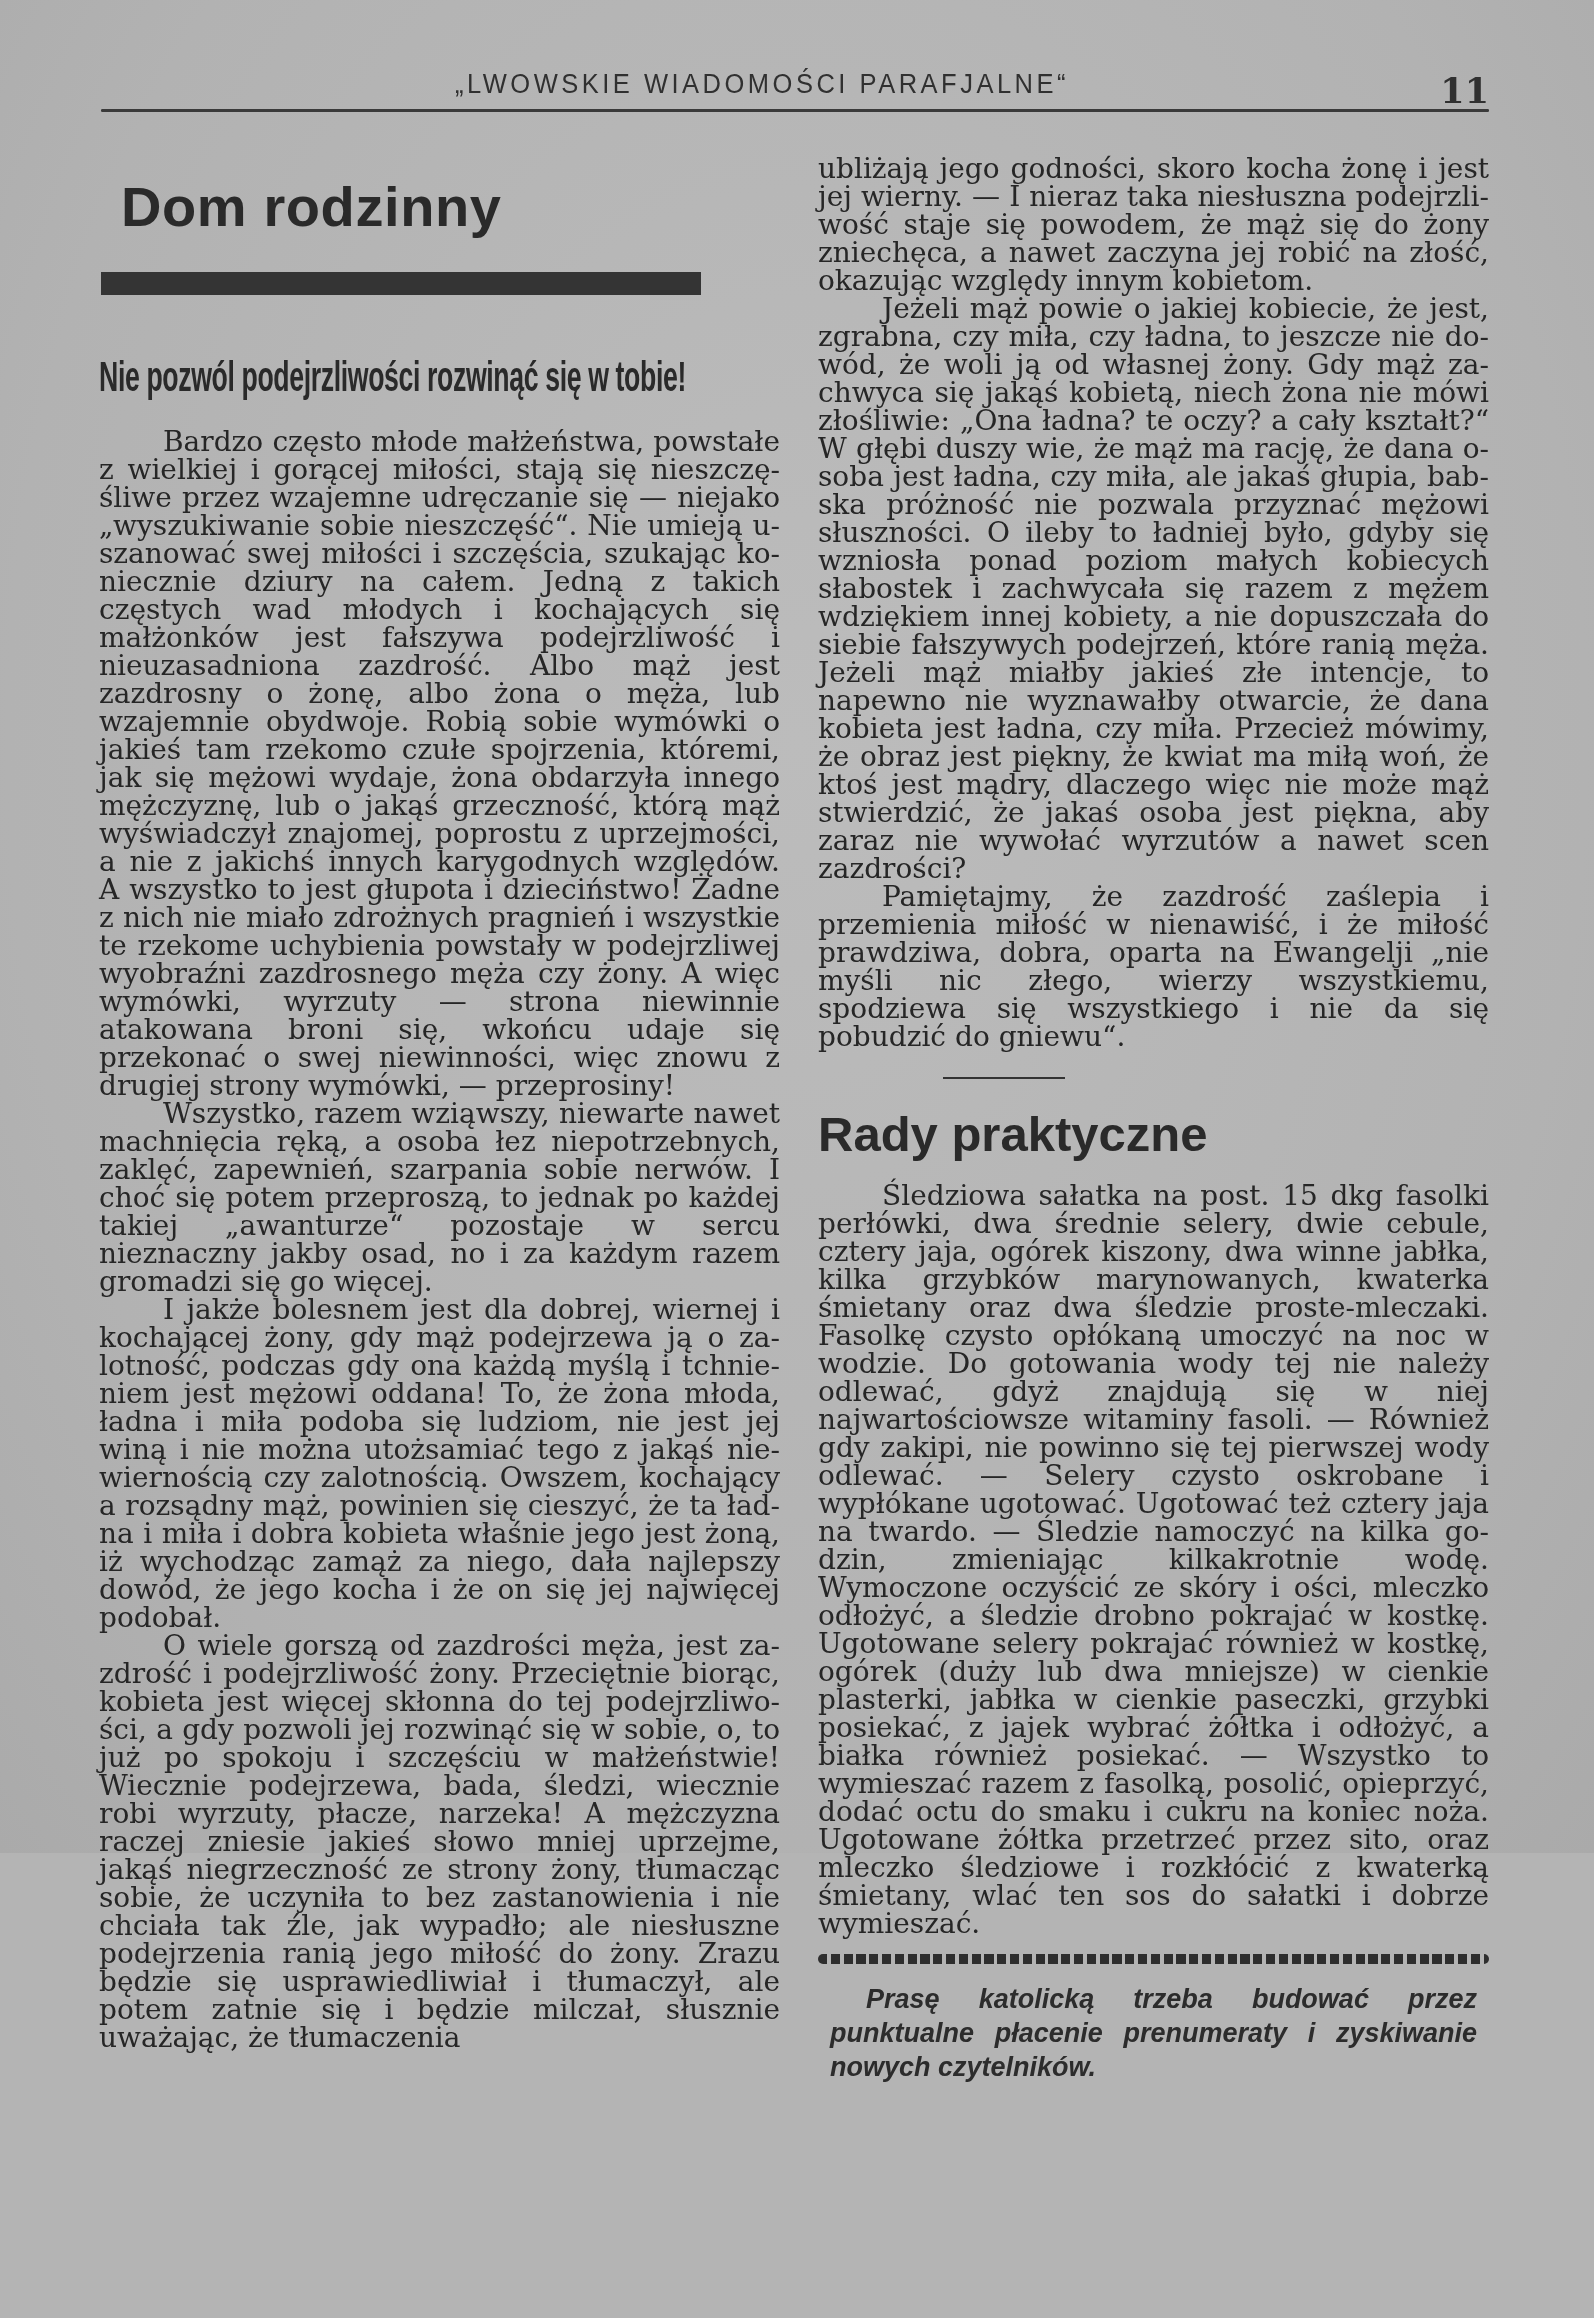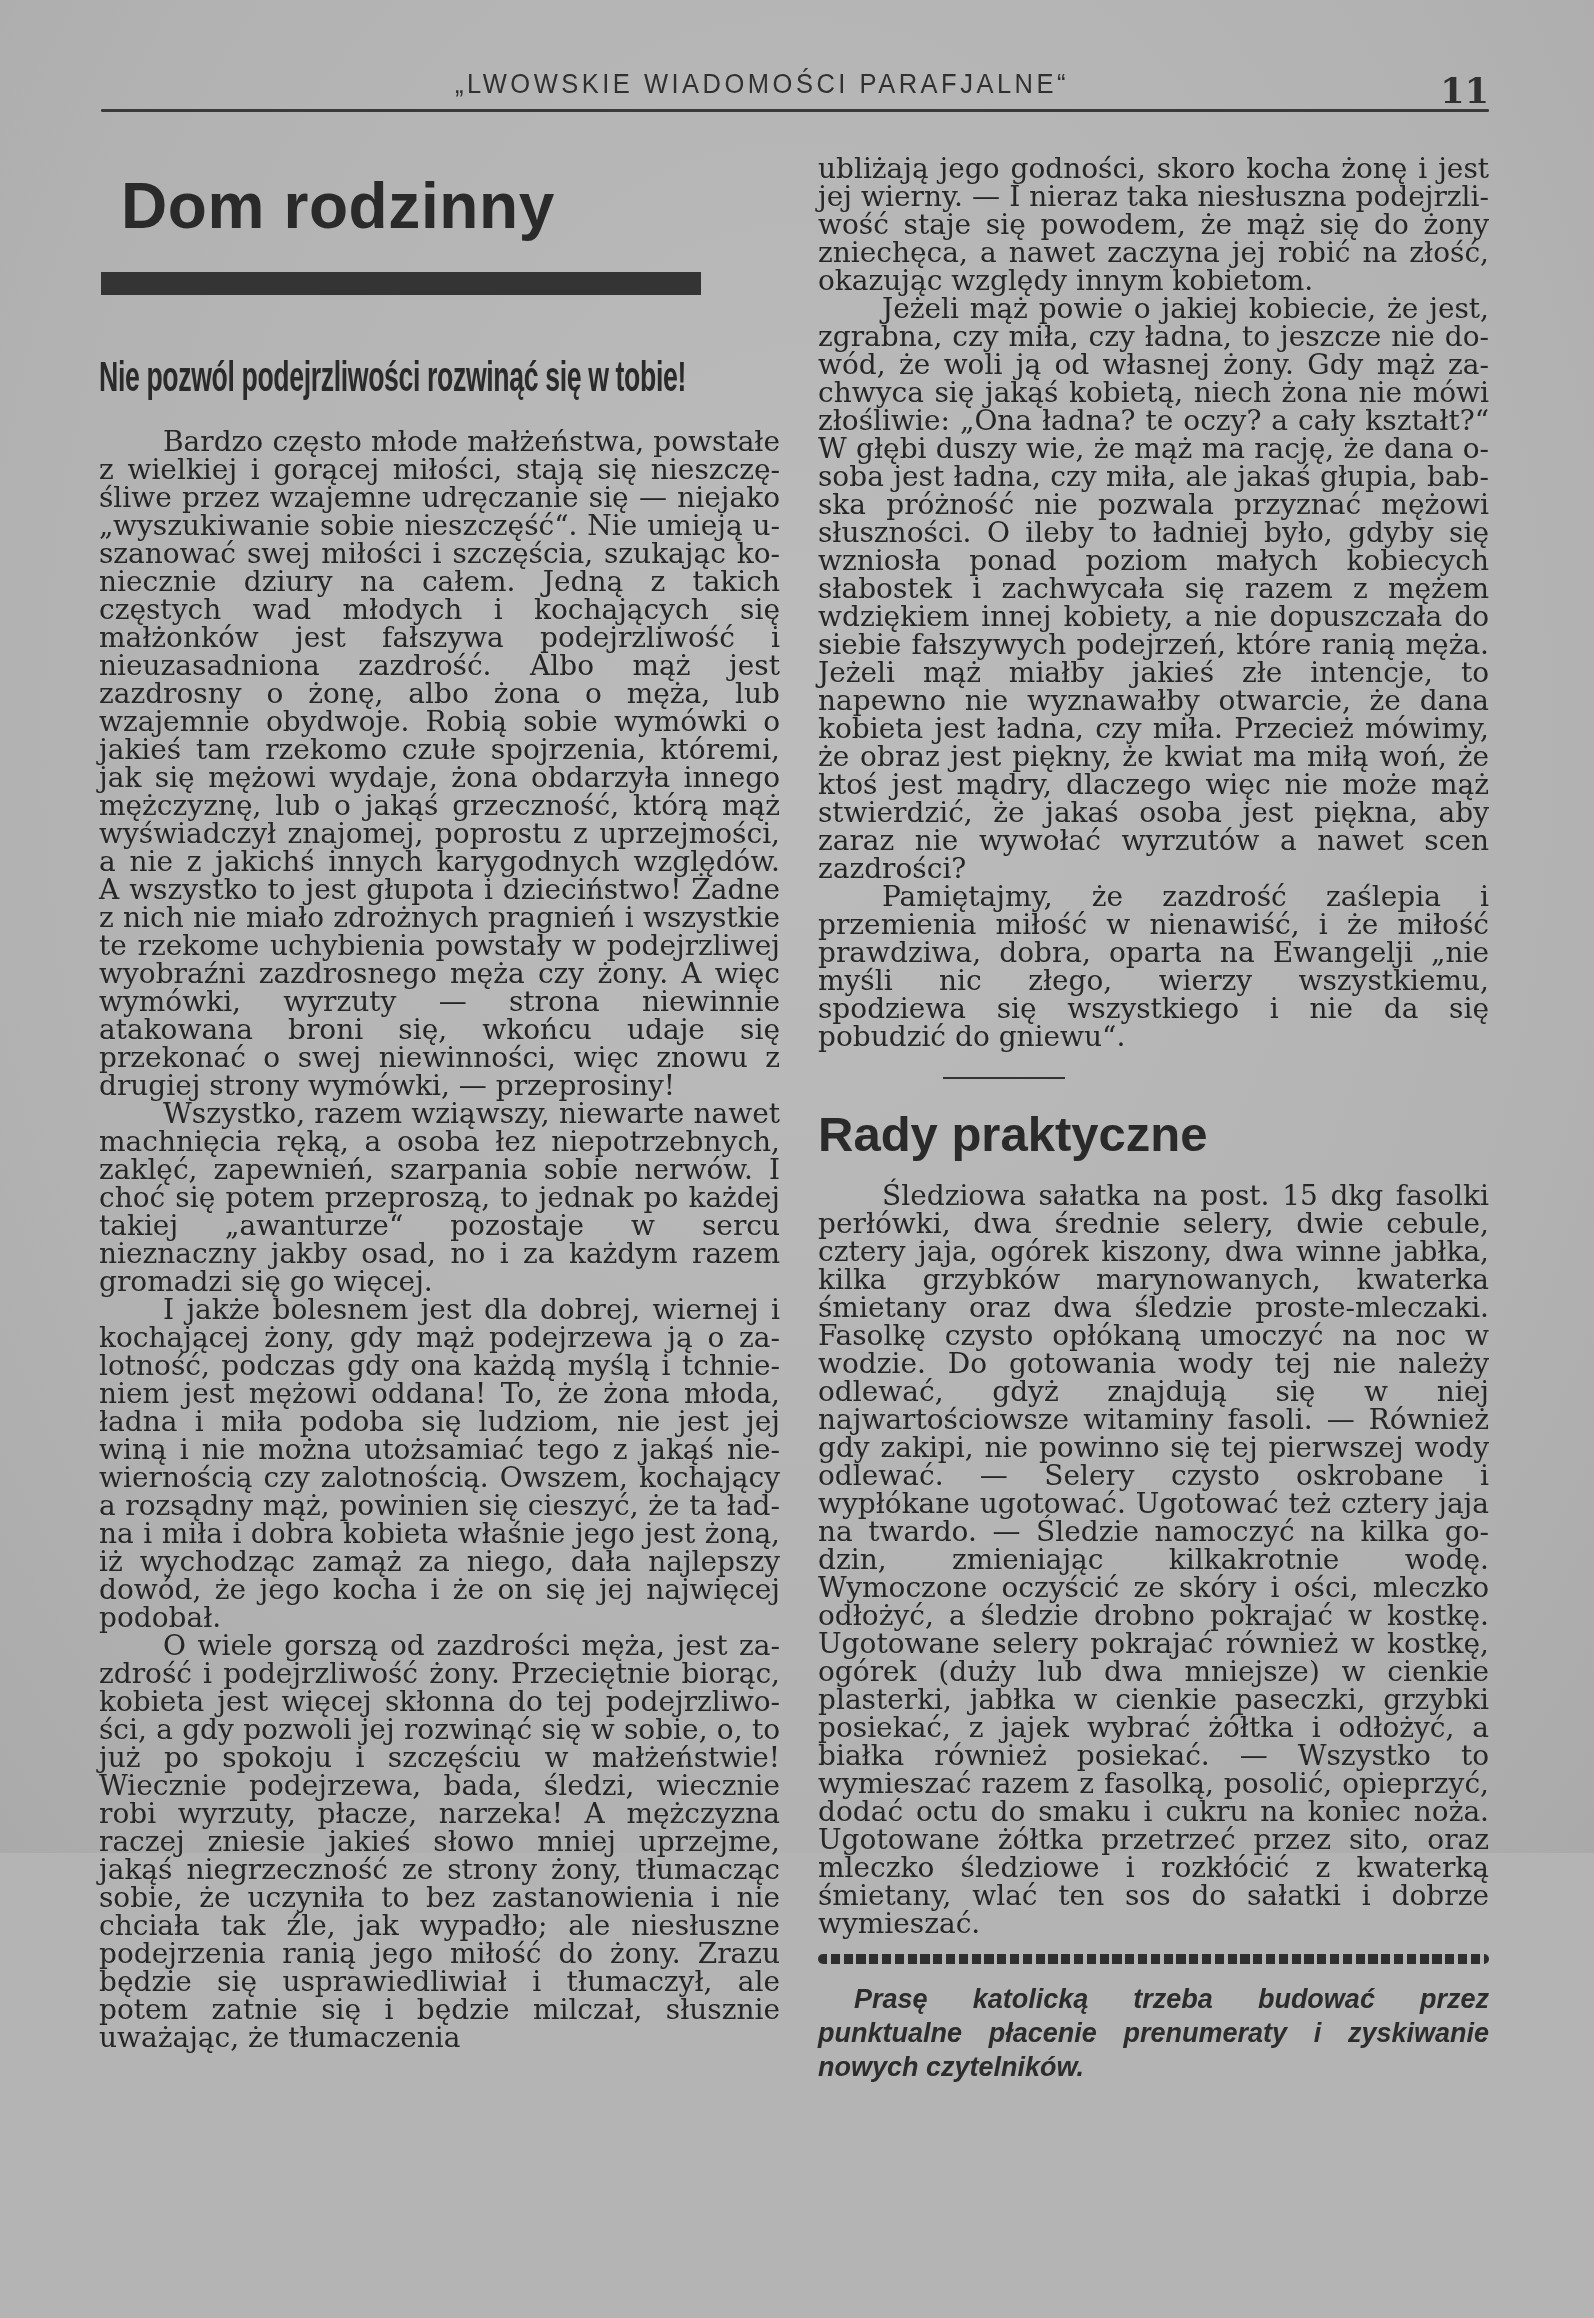--- a/index.html
+++ b/index.html
@@ -30,21 +30,21 @@
   }
   .head-rule {
     position: absolute; top: 109px; left: 101px; width: 1388px; height: 2.9px;
     background: #3a3a3a; border-radius: 1.2px;
   }
   .col-left { position: absolute; left: 99px; top: 157px; width: 681px; }
   .col-right { position: absolute; left: 818px; top: 155px; width: 671px; }
 
   .main-title {
     font-family: "Liberation Sans", sans-serif; font-weight: bold;
-    font-size: 64px; line-height: 99px; margin: 0 0 0 22px;
+    font-size: 56px; line-height: 99px; margin: 0 0 0 22px;
     color: #2a2a2a; letter-spacing: 0.6px;
   }
   .title-bar {
     height: 23px; width: 600px; background: #343434; margin: 16px 0 0 1.7px;
   }
   .subtitle {
     font-family: "Liberation Sans", sans-serif; font-weight: bold;
     font-size: 43px; line-height: 70px; margin: 46px 0 17.4px 0;
     transform: scaleX(0.62); transform-origin: left center;
     white-space: nowrap; letter-spacing: -0.6px; color: #2a2a2a;
@@ -64,21 +64,21 @@
     font-size: 49px; line-height: 64px; margin: 0 0 16px 0; color: #2a2a2a;
   }
   .lead { font-weight: normal; }
   .ornament {
     margin: 16px 0 17.4px 0; height: 10.4px;
     background: repeating-linear-gradient(90deg, #2e2e2e 0 9.3px, transparent 9.3px 12.8px);
     border-radius: 5.2px;
   }
   .closing {
     font-family: "Liberation Sans", sans-serif; font-style: italic; font-weight: bold;
-    font-size: 27px; line-height: 34px; text-align: justify; text-indent: 36px; margin: 0;
+    font-size: 27px; line-height: 34px; text-align: justify; text-indent: 36px; margin: 12px;
     color: #2c2c2c;
   }
 </style>
 </head>
 <body>
 
 <div class="page">
 
   <div class="running-head">
     <span class="running-title">„LWOWSKIE WIADOMOŚCI PARAFJALNE“</span>

